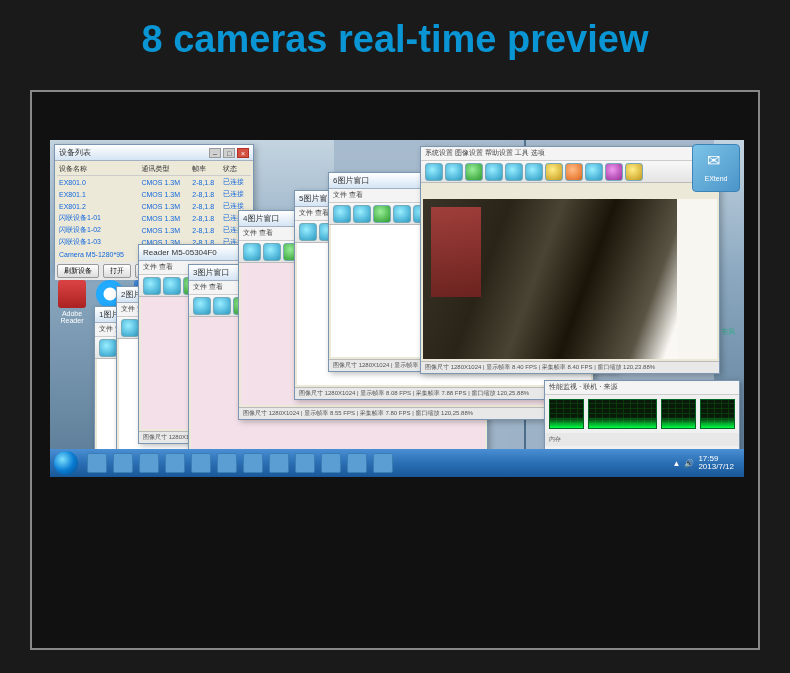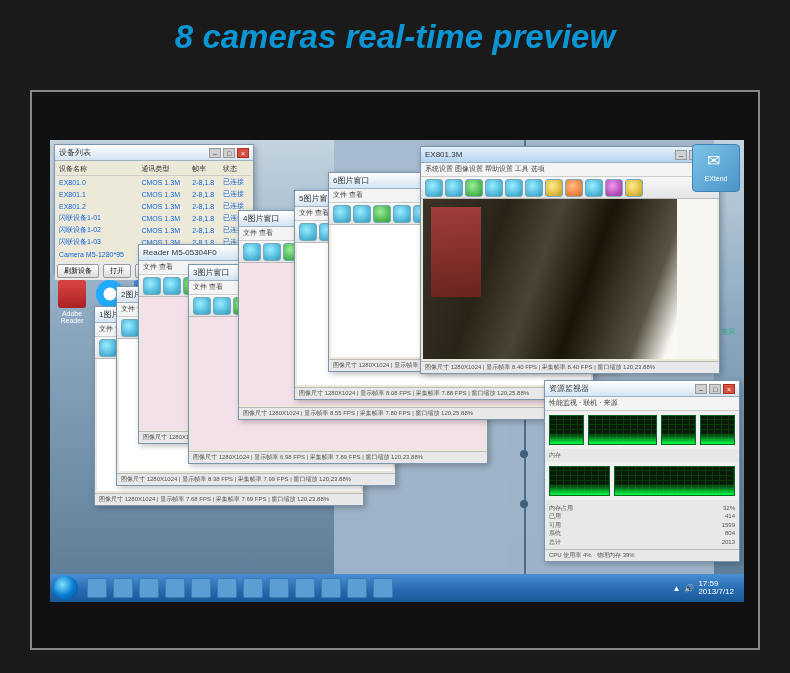--- a/index.html
+++ b/index.html
@@ -1,20 +1,20 @@
 <!DOCTYPE html>
 <html><head>
 <meta charset="utf-8">
 <style>
 *{margin:0;padding:0;box-sizing:border-box;font-family:"Segoe UI",Tahoma,sans-serif}
 body{width:790px;height:673px;background:#1a1a1a;overflow:hidden;position:relative}
 .header{text-align:center;padding:18px 0}
-.header h1{color:#0a96d4;font-size:33px;font-weight:bold;font-style:italic}
+.header h1{color:#0a96d4;font-size:38px;font-weight:bold;}
 .frame{position:absolute;left:30px;top:90px;width:730px;height:560px;border:2px solid #888;background:#111}
-.desktop{position:absolute;left:18px;top:48px;width:694px;height:462px;background:linear-gradient(135deg,#9bb8d4 0%,#7a9bb8 30%,#b8c8d8 60%,#6a8ba8 100%);overflow:hidden}
+.desktop{position:absolute;left:18px;top:48px;width:694px;height:337px;background:linear-gradient(135deg,#9bb8d4 0%,#7a9bb8 30%,#b8c8d8 60%,#6a8ba8 100%);overflow:hidden}
 .wallpaper{position:absolute;inset:0;background:linear-gradient(to bottom,#c4d4e0 0%,#8ba8c0 40%,#5a7a95 100%)}
 .shirt{position:absolute;right:30px;top:0;width:380px;height:100%;background:#a4b8cc;opacity:.9}
 .shirt::before{content:"";position:absolute;left:50%;top:0;width:2px;height:100%;background:#4a6a88}
 .shirt .btn{position:absolute;left:50%;width:8px;height:8px;border-radius:50%;background:#3a5a78;margin-left:-4px}
 .shirt .b1{top:260px}.shirt .b2{top:310px}.shirt .b3{top:360px}
 
 .taskbar{position:absolute;bottom:0;left:0;right:0;height:28px;background:linear-gradient(#4a8ed4,#2a6eb4,#185898);display:flex;align-items:center;padding:0 4px;z-index:200}
 .orb{width:24px;height:24px;border-radius:50%;background:radial-gradient(circle at 35% 35%,#7ee0ff,#0a7ed4 50%,#044888);margin-right:6px}
 .tb-ico{width:20px;height:20px;margin:0 3px;background:#5a9ed4;border:1px solid #3a7eb4;border-radius:2px}
 .tb-tray{margin-left:auto;display:flex;align-items:center;gap:4px;color:#fff;font-size:8px;padding-right:6px}
@@ -309,28 +309,20 @@
           <span class="tool"></span>
           <span class="tool g"></span>
           <span class="tool"></span>
           <span class="tool"></span>
         </div>
       <div class="win-body"></div>
       <div class="win-status">图像尺寸 1280X1024 | 显示帧率 7.88 FPS | 采集帧率 7.89 FPS | 窗口缩放 120,21.88%</div>
     </div>
 
     <div class="win main-cam">
-      <div class="win-tb">
-        <span>EX801.3M</span>
-        <div class="ctl">
-            <span>–</span>
-            <span>□</span>
-            <span class="x">×</span>
-          </div>
-      </div>
       <div class="win-menu">系统设置  图像设置  帮助设置  工具  选项</div>
       <div class="win-tools">
         <span class="tool"></span>
         <span class="tool"></span>
         <span class="tool g"></span>
         <span class="tool"></span>
         <span class="tool"></span>
         <span class="tool"></span>
         <span class="tool y"></span>
         <span class="tool o"></span>
@@ -338,28 +330,20 @@
         <span class="tool p"></span>
         <span class="tool y"></span>
       </div>
       <div class="win-body">
           <div class="cam-img"></div>
         </div>
       <div class="win-status">图像尺寸 1280X1024 | 显示帧率 8.40 FPS | 采集帧率 8.40 FPS | 窗口缩放 120,23.88%</div>
     </div>
 
     <div class="win resmon">
-      <div class="win-tb">
-          <span>资源监视器</span>
-          <div class="ctl">
-            <span>–</span>
-            <span>□</span>
-            <span class="x">×</span>
-          </div>
-        </div>
       <div class="win-menu">性能监视 · 联机 · 来源</div>
       <div class="graphs">
         <div class="graph"></div>
         <div class="graph gbig"></div>
         <div class="graph"></div>
         <div class="graph"></div>
       </div>
       <div style="padding:2px 4px;font-size:6px;color:#666">内存</div>
       <div class="graphs">
         <div class="graph"></div>

